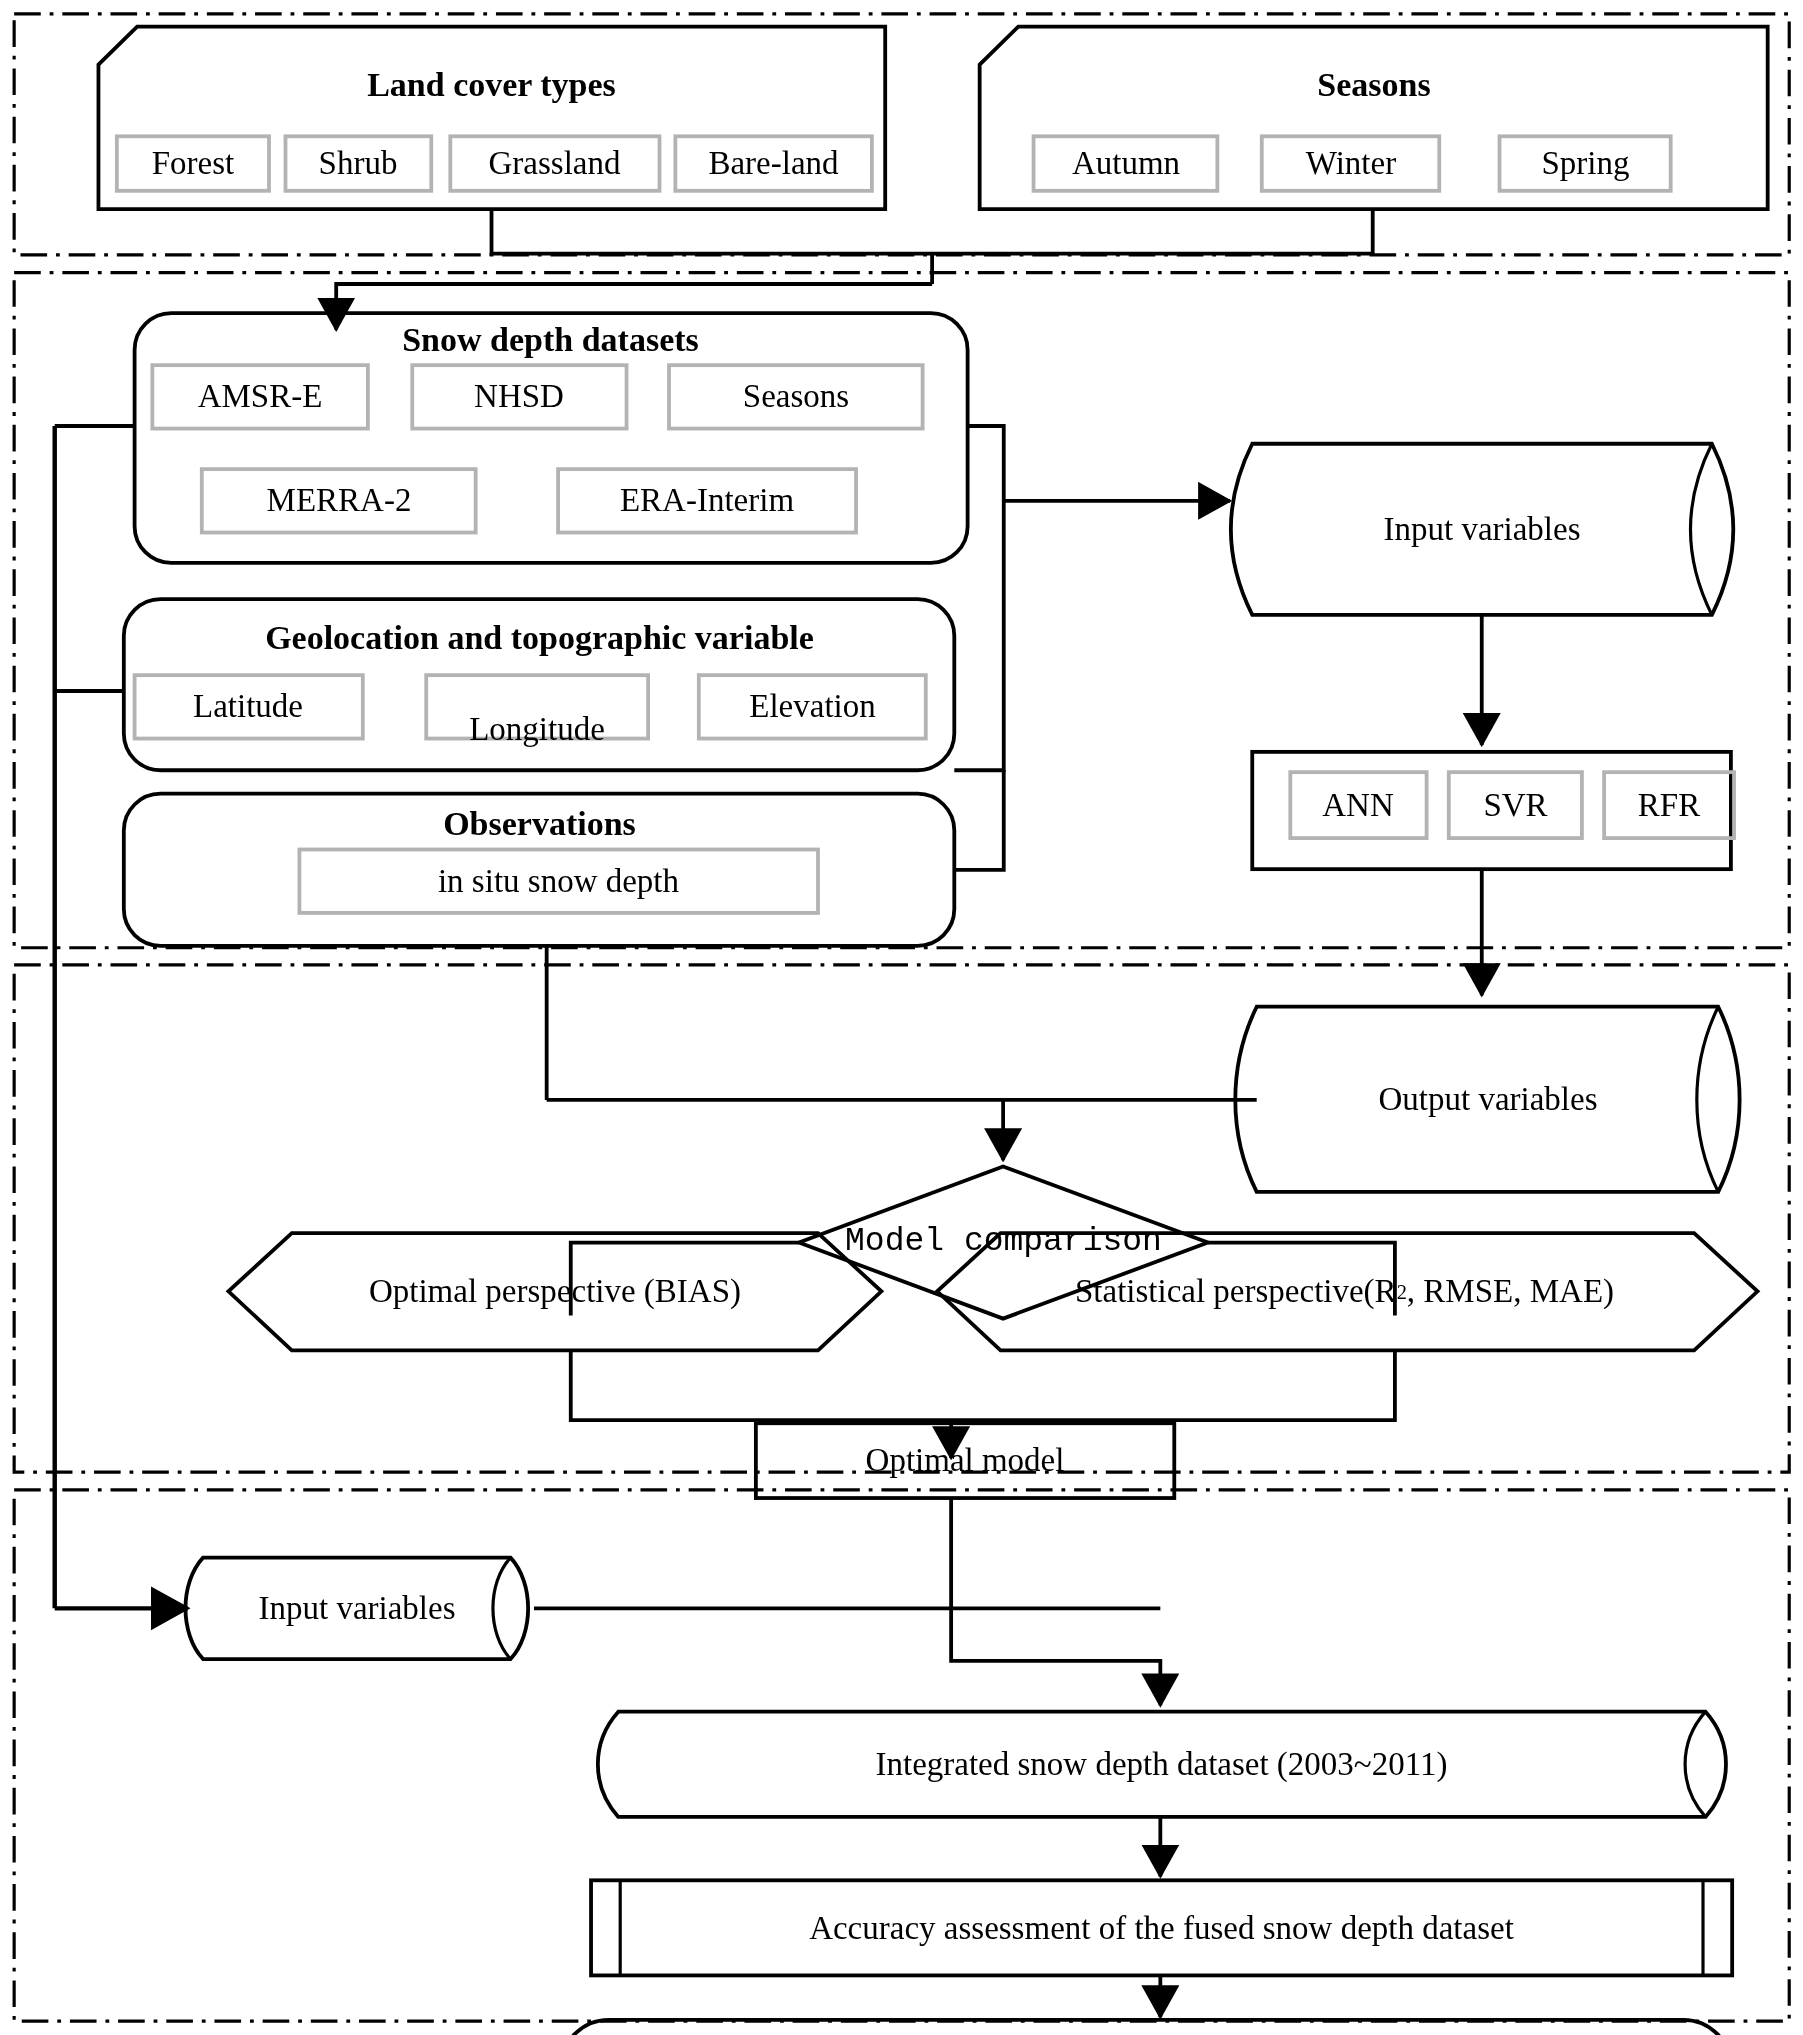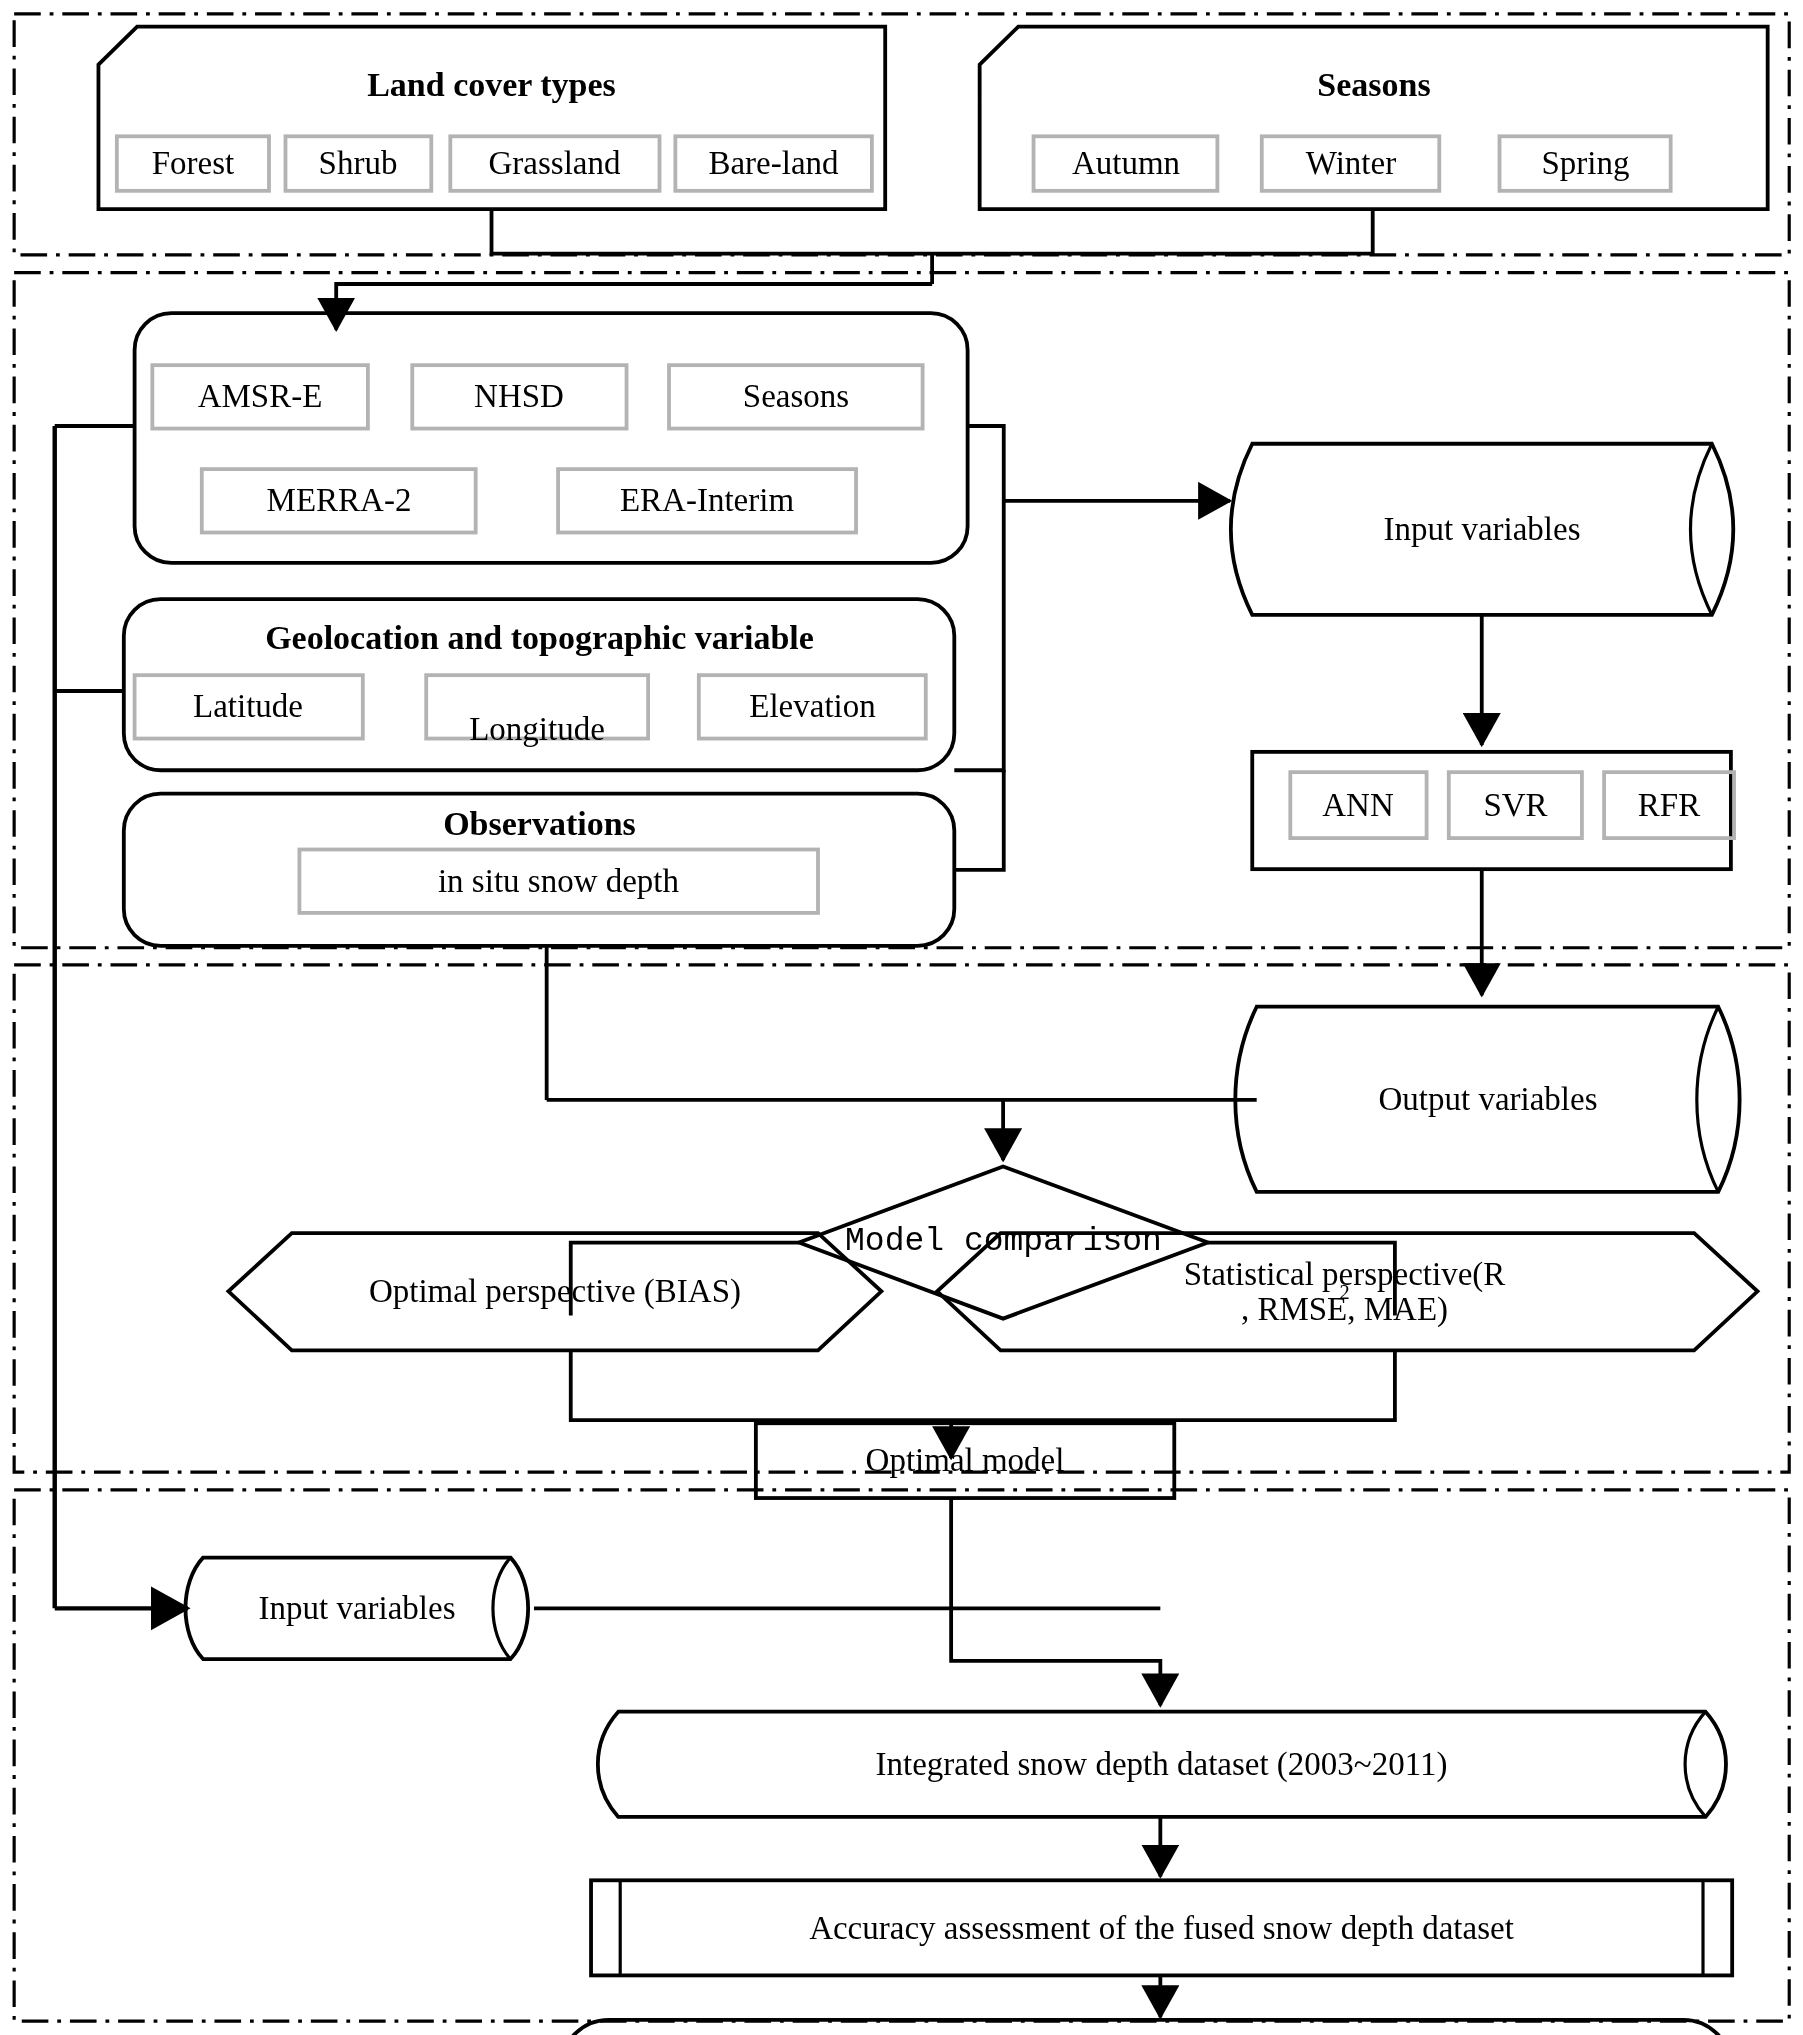--- a/index.html
+++ b/index.html
@@ -178,20 +178,21 @@
   <div class="lbl chip" style="left:117px; top:136px; width:152px; height:55px;">Forest</div>
   <div class="lbl chip" style="left:285px; top:136px; width:146px; height:55px;">Shrub</div>
   <div class="lbl chip" style="left:450px; top:136px; width:209px; height:55px;">Grassland</div>
   <div class="lbl chip" style="left:675px; top:136px; width:197px; height:55px;">Bare-land</div>
 
   <div class="lbl hdr" style="left:980px; top:60px; width:788px; height:49px;">Seasons</div>
   <div class="lbl chip" style="left:1034px; top:136px; width:184px; height:55px;">Autumn</div>
   <div class="lbl chip" style="left:1262px; top:136px; width:178px; height:55px;">Winter</div>
   <div class="lbl chip" style="left:1500px; top:136px; width:171px; height:55px;">Spring</div>
 
+  <div class="lbl hdr" style="left:134px; top:317px; width:833px; height:46px;">Snow depth datasets</div>
   <div class="lbl chip" style="left:152px; top:365px; width:216px; height:63px;">AMSR-E</div>
   <div class="lbl chip" style="left:412px; top:365px; width:214px; height:63px;">NHSD</div>
   <div class="lbl chip" style="left:669px; top:365px; width:254px; height:63px;">Seasons</div>
   <div class="lbl chip" style="left:202px; top:469px; width:274px; height:63px;">MERRA-2</div>
   <div class="lbl chip" style="left:558px; top:469px; width:298px; height:63px;">ERA-Interim</div>
 
   <div class="lbl hdr" style="left:124px; top:614px; width:831px; height:48px;">Geolocation and topographic variable</div>
   <div class="lbl chip" style="left:134px; top:675px; width:228px; height:63px;">Latitude</div>
   <div class="lbl chip" style="left:426px; top:698px; width:222px; height:63px;">Longitude</div>
   <div class="lbl chip" style="left:699px; top:675px; width:227px; height:63px;">Elevation</div>
@@ -204,21 +205,21 @@
   <div class="lbl chip" style="left:1290px; top:772px; width:136px; height:66px;">ANN</div>
   <div class="lbl chip" style="left:1449px; top:772px; width:133px; height:66px;">SVR</div>
   <div class="lbl chip" style="left:1604px; top:772px; width:130px; height:66px;">RFR</div>
 
   <div class="lbl node" style="left:1257px; top:1074px; width:462px; height:51px;">Output variables</div>
 
   <div class="lbl node" style="left:799px; top:1217px; width:409px; height:51px;font-family:Liberation Mono, monospace;">Model comparison</div>
 
   <div class="lbl node" style="left:254px; top:1266px; width:602px; height:51px;">Optimal perspective (BIAS)</div>
 
-  <div class="lbl node" style="left:964px; top:1266px; width:761px; height:51px; white-space:nowrap;flex-direction:column;">
+  <div class="lbl node" style="left:964px; top:1266px; width:761px; height:51px; white-space:nowrap;">
     <span>Statistical perspective(R</span>
       <sup>2</sup>
       <span>, RMSE, MAE)</span>
   </div>
 
   <div class="lbl node" style="left:756px; top:1423px; width:418px; height:75px;">Optimal model</div>
 
   <div class="lbl node" style="left:203px; top:1583px; width:308px; height:51px;">Input variables</div>
 
   <div class="lbl node" style="left:618px; top:1739px; width:1087px; height:51px;">Integrated snow depth dataset (2003~2011)</div>

